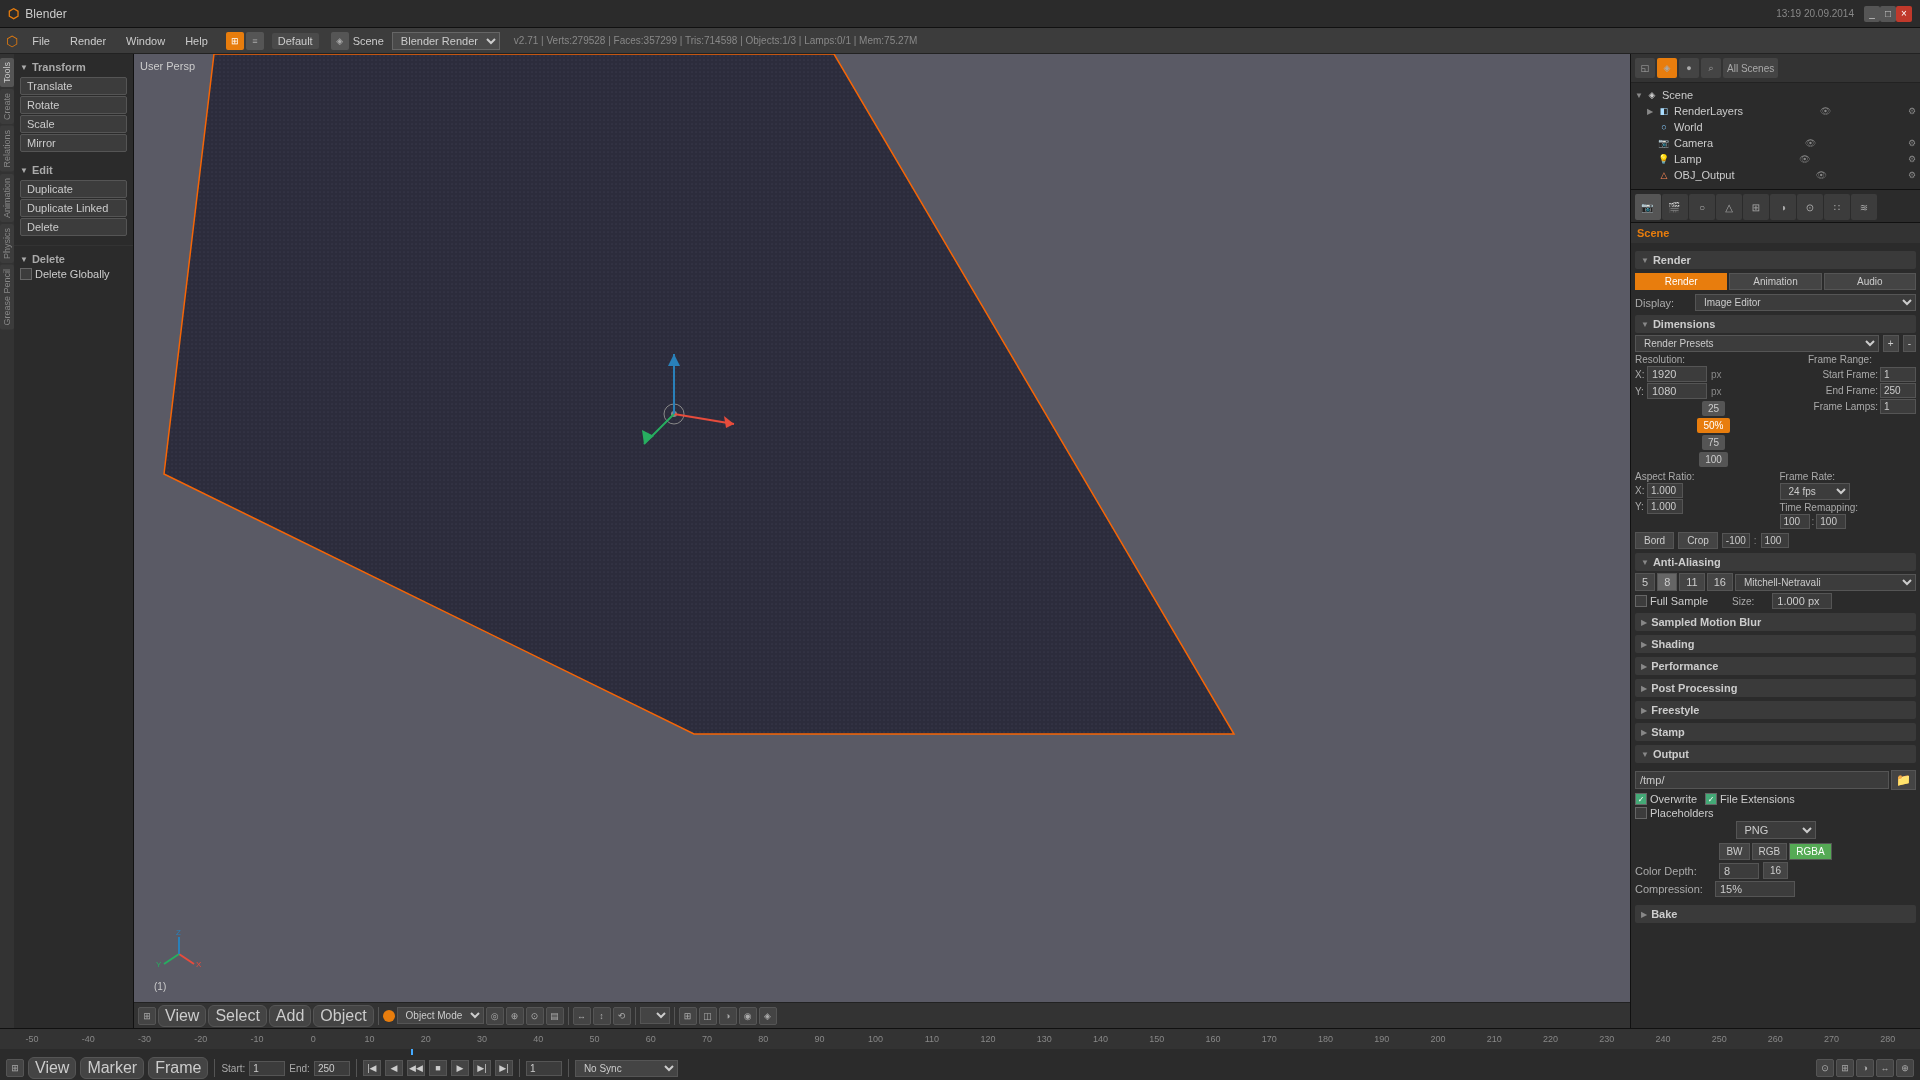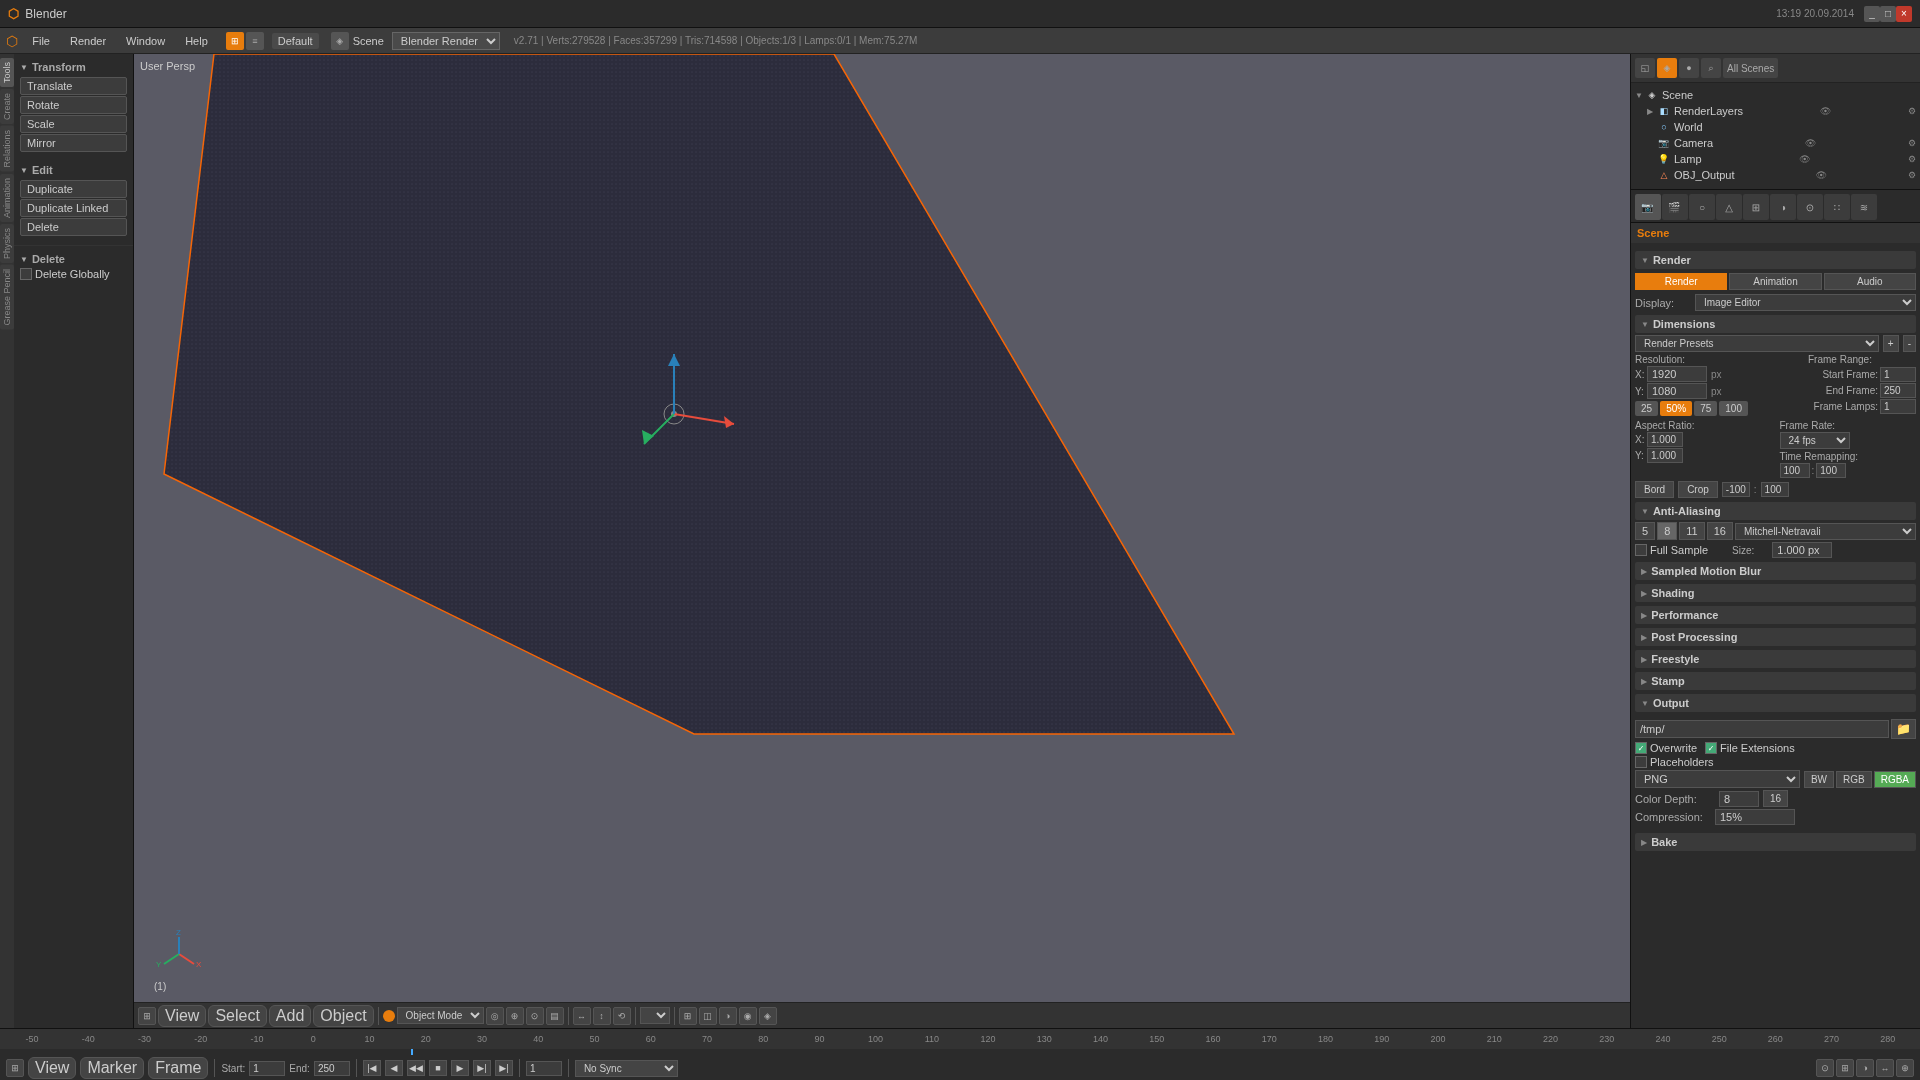--- a/index.html
+++ b/index.html
@@ -78,21 +78,21 @@
     .checkbox-label { display: flex; align-items: center; gap: 3px; font-size: 11px; color: #ccc; cursor: pointer; }
     .cb { width: 12px; height: 12px; background: #3c3c3c; border: 1px solid #666; display: flex; align-items: center; justify-content: center; font-size: 8px; }
     .cb.checked { background: #4a7; }
     .cb.checked::after { content: '✓'; color: #fff; }
 
     .size-input { background: #3c3c3c; border: 1px solid #555; color: #ccc; padding: 1px 4px; font-size: 11px; width: 60px; }
 
     
     .output-path { background: #3c3c3c; border: 1px solid #555; color: #ccc; padding: 2px 4px; font-size: 11px; width: 100%; margin: 2px 0; }
 
-    .output-row { display: flex; align-items: center; gap: 4px; margin: 2px 0; }
+    .output-row { display: flex; align-items: center; gap: 4px; margin: 2px 0; flex-direction: column; }
     .format-select { background: #3c3c3c; border: 1px solid #555; color: #ccc; padding: 1px 4px; font-size: 11px; flex: 1; }
 
     .color-btns { display: flex; gap: 2px; }
     .color-btn { background: #444; border: 1px solid #555; color: #ccc; padding: 2px 6px; font-size: 10px; cursor: pointer; }
     .color-btn.active { background: #5a5; color: #fff; }
 
     .depth-row { display: flex; align-items: center; margin: 2px 0; gap: 4px; }
     .depth-label { width: 80px; color: #aaa; font-size: 11px; }
     .depth-input { background: #3c3c3c; border: 1px solid #555; color: #ccc; padding: 1px 4px; font-size: 11px; width: 40px; }
     .depth-btn { background: #444; border: 1px solid #555; color: #ccc; padding: 2px 6px; font-size: 10px; cursor: pointer; }
@@ -412,21 +412,21 @@
             <div style="display:flex;align-items:center;gap:2px;margin:1px 0;">
               <span style="color:#aaa;font-size:10px;width:10px;">X:</span>
               <input type="text" class="res-input" value="1920" style="">
               <span class="res-unit">px</span>
             </div>
             <div style="display:flex;align-items:center;gap:2px;margin:1px 0;">
               <span style="color:#aaa;font-size:10px;width:10px;">Y:</span>
               <input type="text" class="res-input" value="1080" style="">
               <span class="res-unit">px</span>
             </div>
-            <div style="display:flex;align-items:center;gap:2px;margin:2px 0;">
+            <div style="display:flex;align-items:center;gap:2px;margin:2px 0;flex-direction:column;">
               <button class="pct-btn">25</button>
               <button class="pct-btn active">50%</button>
               <button class="pct-btn">75</button>
               <button class="pct-btn">100</button>
             </div>
           </div>
           <div class="frame-range-col">
             <div style="color:#aaa;font-size:10px;margin-bottom:1px;">Frame Range:</div>
             <div class="fr-row">
               <span class="fr-label">Start Frame:</span>

